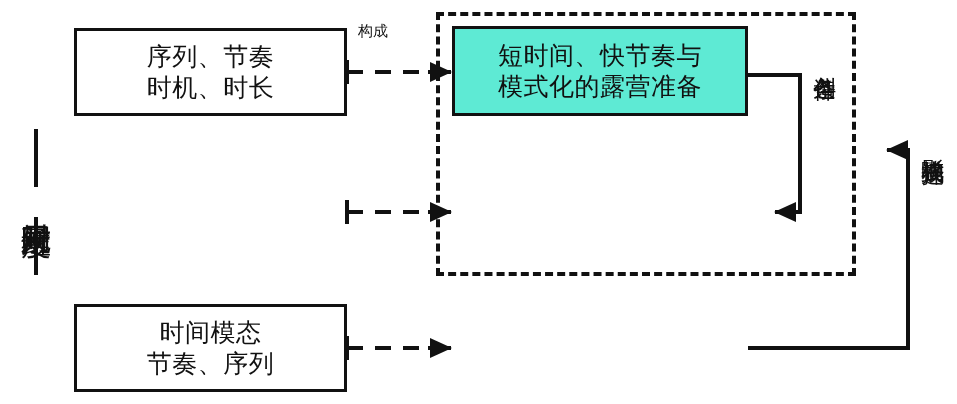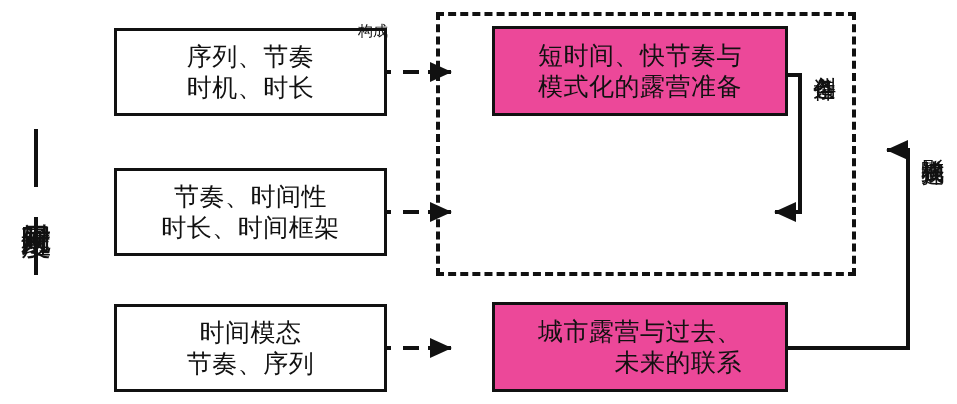--- a/index.html
+++ b/index.html
@@ -64,24 +64,23 @@
     display: flex;
     align-items: center;
     justify-content: center;
     text-align: center;
     color: #111111;
     font-size: 25px;
     line-height: 1.26;
     letter-spacing: 0.5px;
     white-space: pre-line;
     padding: 2px 16px;
-    margin-left: 40px;
   }
   .node.white { background: #ffffff; }
-  .node.blue  { background: #ec4899; text-align: right; }
+  .node.blue  { background: #5eead4; }
 
   
   .group-box {
     position: absolute;
     box-sizing: border-box;
     border: 4px dashed #111111;
     background: transparent;
   }
 
   
@@ -150,32 +149,28 @@
 
   <div class="axis-label">
     <div class="axis-rule top"></div>
     <div class="axis-text">时间景观维度</div>
     <div class="axis-rule bottom"></div>
   </div>
 
   <div class="node white" style="left:74px; top:28px; width:273px; height:88px;">序列、节奏
 时机、时长</div>
 
-  <div class="node white" style="left:74px; top:168px; width:273px; height:88px;">节奏、时间性
-时长、时间框架</div>
 
   <div class="node white" style="left:74px; top:304px; width:273px; height:88px;">时间模态
 节奏、序列</div>
 
   <div class="node blue" style="left:452px; top:26px; width:296px; height:90px;">短时间、快节奏与
 模式化的露营准备</div>
 
 
-  <div class="node blue" style="left:452px; top:302px; width:296px; height:90px;">城市露营与过去、
-未来的联系</div>
 
   <div class="edge-label-h" style="left:358px; top:22px;">构成</div>
 
   <div class="edge-label-v" style="left:812px; top:58px;">创造条件</div>
 
   <div class="edge-label-v" style="left:920px; top:140px;">影响模式选择</div>
 
 </div>
 
 </body></html>

